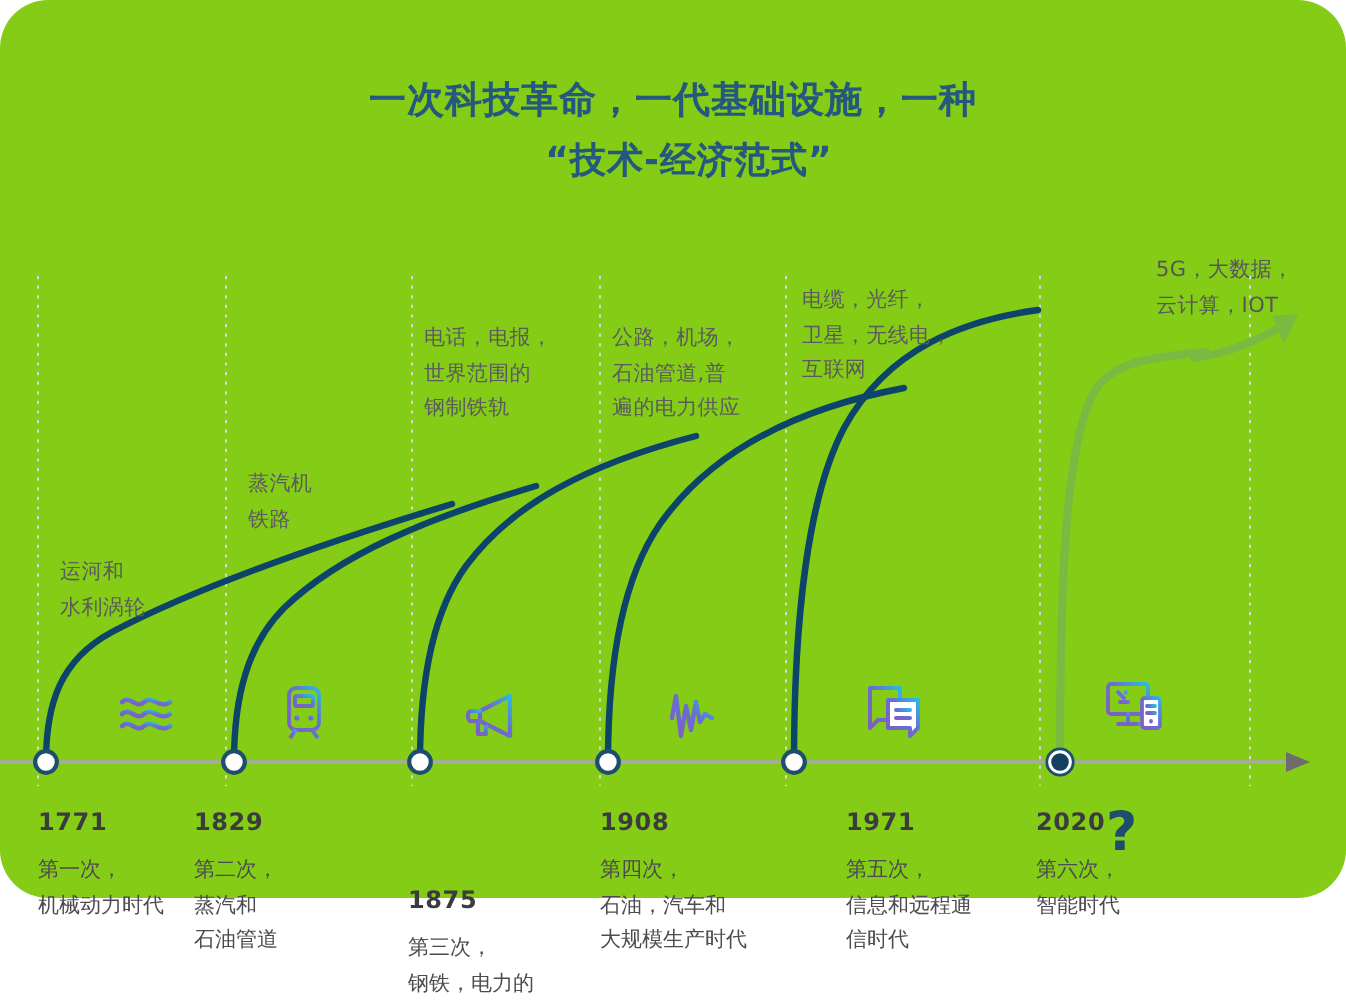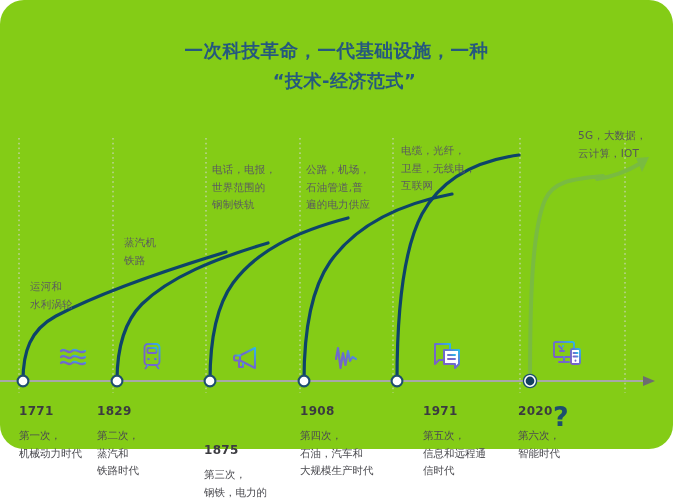--- a/index.html
+++ b/index.html
@@ -253,21 +253,21 @@
   <div class="tick" style="left:19px; top:404px;">
     <span class="year">1771</span>
     <span class="desc">第一次，</span>
     <span class="desc">机械动力时代</span>
   </div>
 
   <div class="tick" style="left:97px; top:404px;">
     <span class="year">1829</span>
     <span class="desc">第二次，</span>
     <span class="desc">蒸汽和</span>
-    <span class="desc">铁路时代</span>
+    <span class="desc">石油管道</span>
   </div>
 
   <div class="tick" style="left:204px; top:404px;margin-top:39px;">
     <span class="year">1875</span>
     <span class="desc">第三次，</span>
     <span class="desc">钢铁，电力的</span>
     <span class="desc">重工业时代</span>
   </div>
 
   <div class="tick" style="left:300px; top:404px;">

